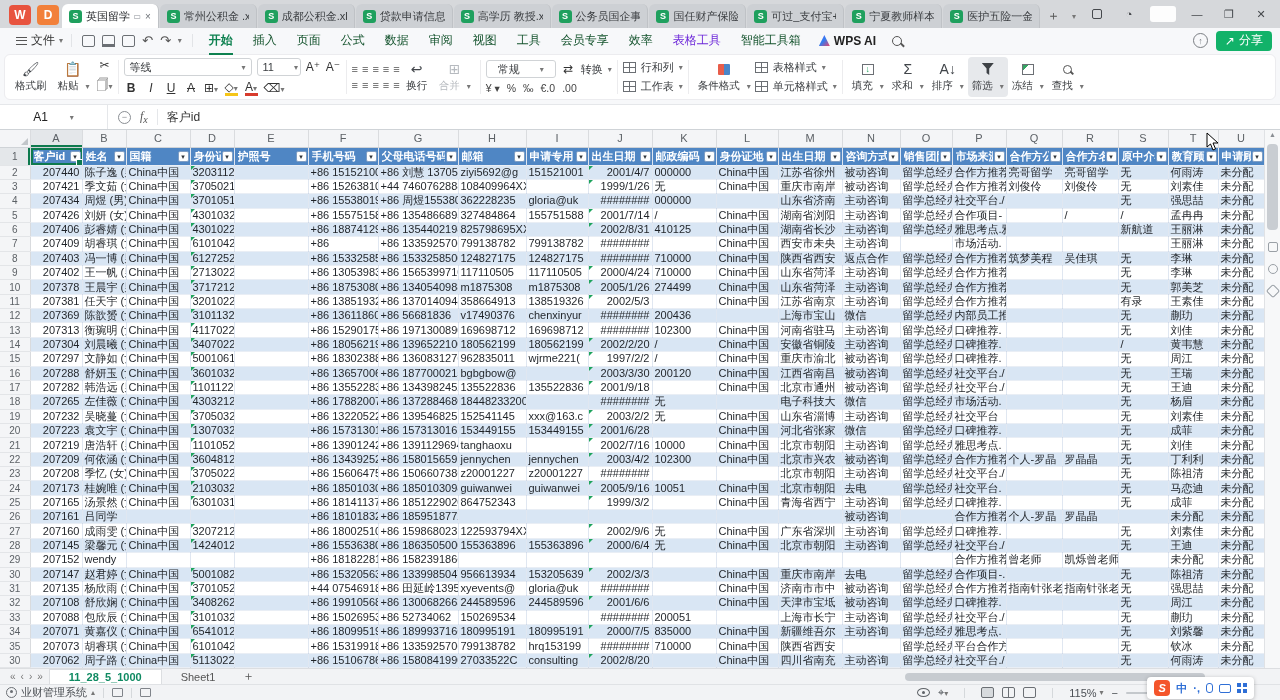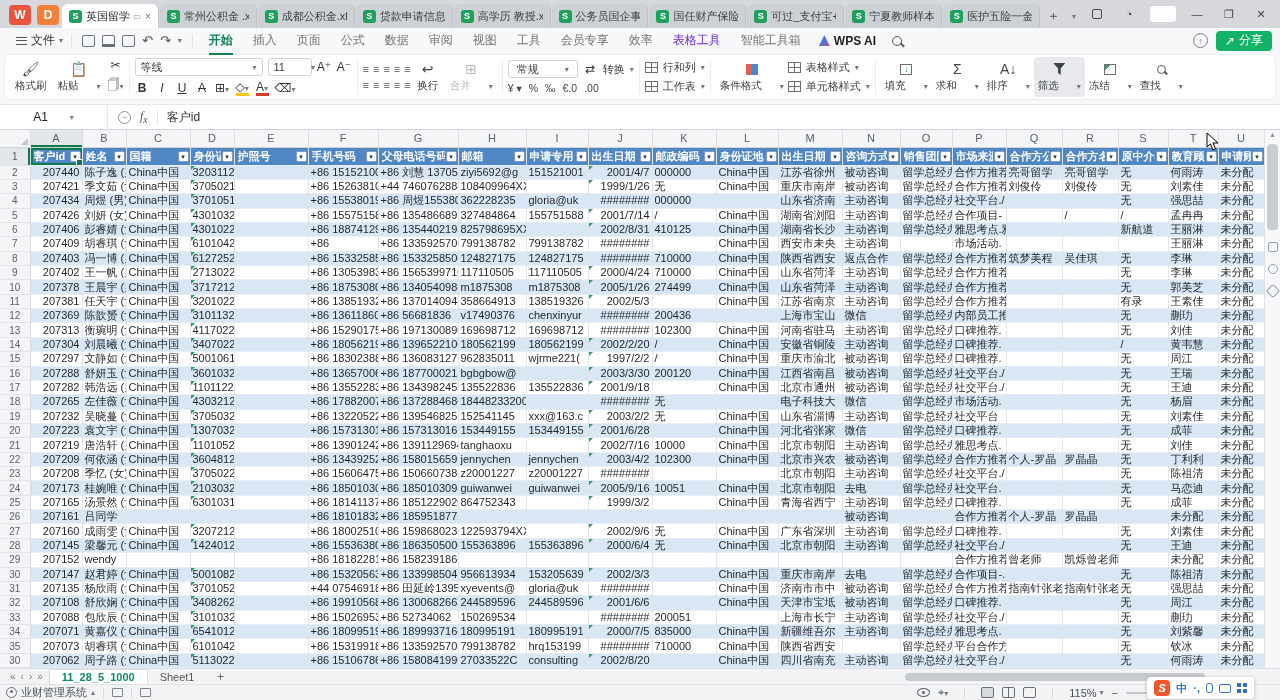--- a/index.html
+++ b/index.html
@@ -24,42 +24,42 @@
   
   .menubar{height:25px;background:#f7f8fa;display:flex;align-items:center;font-size:12px;color:#333;padding:0 8px;position:relative}
   .file-btn{display:flex;align-items:center;gap:4px;padding:0 8px;color:#333}
   .hamb{width:11px;height:8px;border-top:1.5px solid #555;border-bottom:1.5px solid #555;position:relative}
   .hamb::after{content:"";position:absolute;left:0;top:2.2px;width:100%;height:1.5px;background:#555}
   .caret{font-size:8px;color:#777}
   .qbar{display:flex;align-items:center;gap:7px;padding:0 10px;border-left:1px solid #e2e4e7;border-right:1px solid #e2e4e7;margin-right:6px}
   .qico{width:13px;height:12px;border:1px solid #6b6f74;border-radius:2px}
   .qico.b2{border-radius:2px 2px 0 0;border-bottom-width:3px}
   .uglyph{font-size:13px;color:#555;line-height:1}
-  .menu-item{padding:3px 10px;color:#737373;cursor:default;position:relative}
+  .menu-item{padding:3px 10px;color:#14532d;cursor:default;position:relative}
   .m-active{color:#0e8150;font-weight:bold}
   .m-active::after{content:"";position:absolute;left:10px;right:10px;bottom:-3px;height:2px;background:#0e8150}
   .m-accent{color:#6d28d9}
   .ai-item{display:flex;align-items:center;gap:4px;padding:0 8px;font-weight:bold;color:#222}
   .ai-logo{width:11px;height:11px;background:linear-gradient(135deg,#6e5bf0 0%,#2f7ef2 45%,#e9446a 100%);clip-path:polygon(50% 0,100% 100%,0 100%)}
   .icon-search{width:10px;height:10px;border:1.5px solid #555;border-radius:50%;position:relative;margin:0 8px}
   .icon-search::after{content:"";position:absolute;width:5px;height:1.5px;background:#555;transform:rotate(45deg);right:-4px;bottom:-1px}
   .menubar-right{margin-left:auto;display:flex;align-items:center;gap:8px}
   .upld{width:15px;height:15px;border:1px solid #7a7e83;border-radius:50%;color:#7a7e83;font-size:9px;display:flex;align-items:center;justify-content:center}
   .share-btn{background:#12b269;color:#fff;border-radius:4px;height:20px;display:flex;align-items:center;gap:4px;padding:0 9px;font-size:12px}
   
   .ribbon{height:51px;background:#f7f8fa;padding:1px 4px 4px}
   .card{background:#fff;border:1px solid #ececef;border-radius:6px;height:100%;display:flex;align-items:stretch;padding:2px 6px;overflow:hidden}
   .vdiv{width:1px;background:#ececee;margin:3px 5px}
   .grp{display:flex;align-items:center;gap:3px}
   .bb{display:flex;flex-direction:column;align-items:center;justify-content:center;gap:2px;min-width:36px;padding:1px 4px;font-size:10.5px;color:#3a3d40;white-space:nowrap}
-  .bb .lab{display:flex;align-items:center;gap:18px}
+  .bb .lab{display:flex;align-items:center;gap:7px}
   .ic{height:16px;display:flex;align-items:center;justify-content:center;font-size:14px;color:#41454a}
   .stack{display:flex;flex-direction:column;justify-content:center;gap:4px}
   .srow{display:flex;align-items:center;gap:5px;font-size:11px;color:#3a3d40}
-  .sel-box{border:1px solid #d0d3d6;border-radius:3px;height:18px;padding:0 5px;display:flex;align-items:center;gap:26px;background:#fff;white-space:nowrap}
+  .sel-box{border:1px solid #d0d3d6;border-radius:3px;height:18px;padding:0 5px;display:flex;align-items:center;gap:20px;background:#fff;white-space:nowrap}
   .g{min-width:15px;text-align:center;font-size:12px;color:#333}
   .g.bold{font-weight:bold}.g.it{font-style:italic}.g.un{text-decoration:underline}.g.st{text-decoration:line-through}
   .clr-a{position:relative;padding-bottom:2px}
   .clr-a::after{content:"";position:absolute;left:1px;right:1px;bottom:0;height:3px}
   .clr-a.red::after{background:#d83b2d}
   .clr-a.yel::after{background:#f5c518}
   .alico{font-size:11px;color:#555;letter-spacing:-1px}
   .gray .ic,.gray{color:#b6babf}
   .numline{font-size:10.5px;color:#444;display:flex;gap:7px;align-items:center}
   .tool-active{background:#e7e9ec;border-radius:4px}
@@ -105,21 +105,21 @@
   .selcell::after{content:"";position:absolute;right:-1px;bottom:-1px;width:5px;height:5px;background:#0e7a4e;border:1px solid #fff}
   .rail{width:16px;border-left:1px solid #e0e2e5;background:#f7f8f9;position:relative;flex:0 0 auto}
   .rail .up{position:absolute;top:1px;left:0;right:0;text-align:center;font-size:7px;color:#8a8e93}
   .vthumb{position:absolute;left:2px;right:2px;top:14px;height:86px;background:#c9cdd2;border-radius:4px}
   .ricon{position:absolute;left:3px;width:10px;height:10px;border:1px solid #9aa0a6;border-radius:2px}
   .ricon.r1{top:112px}.ricon.r2{top:134px;border-radius:50%}.ricon.r3{top:156px;transform:rotate(45deg)}
   .cursor{position:absolute;left:1206px;top:2px;z-index:60}
   
   .sheetbar{height:16px;background:#f2f3f5;border-top:1px solid #dcdee1;display:flex;align-items:center;font-size:11px;color:#555;padding-left:4px;position:relative}
   .nav{display:flex;gap:5px;color:#777;font-size:10px;padding:0 6px}
-  .stab{padding:0 12px;height:15px;display:flex;align-items:center}
+  .stab{padding:0 19px;height:15px;display:flex;align-items:center}
   .stab.active{background:#fff;color:#0f8a62;font-weight:bold;border:1px solid #dcdee1;border-bottom:none}
   .plus{padding:0 8px;color:#555;font-size:12px}
   .hthumb{position:absolute;left:905px;top:4px;width:300px;height:8px;background:#c7cbd0;border-radius:4px}
   
   .statusbar{height:16px;background:#f2f3f5;border-top:1px solid #e0e2e5;display:flex;align-items:center;font-size:11px;color:#4c5055;padding:0 6px;position:relative}
   .avatar{width:11px;height:11px;border:1px solid #6b6f74;border-radius:50%;position:relative;margin-right:4px}
   .avatar::after{content:"";position:absolute;left:3px;top:2px;width:3px;height:3px;border-radius:50%;background:#6b6f74}
   .sdiv{width:1px;height:10px;background:#d5d8db;margin:0 8px}
   .sico{width:11px;height:9px;border:1px solid #80848a;border-radius:1px}
   .status-right{margin-left:auto;display:flex;align-items:center;gap:8px;padding-right:96px}

